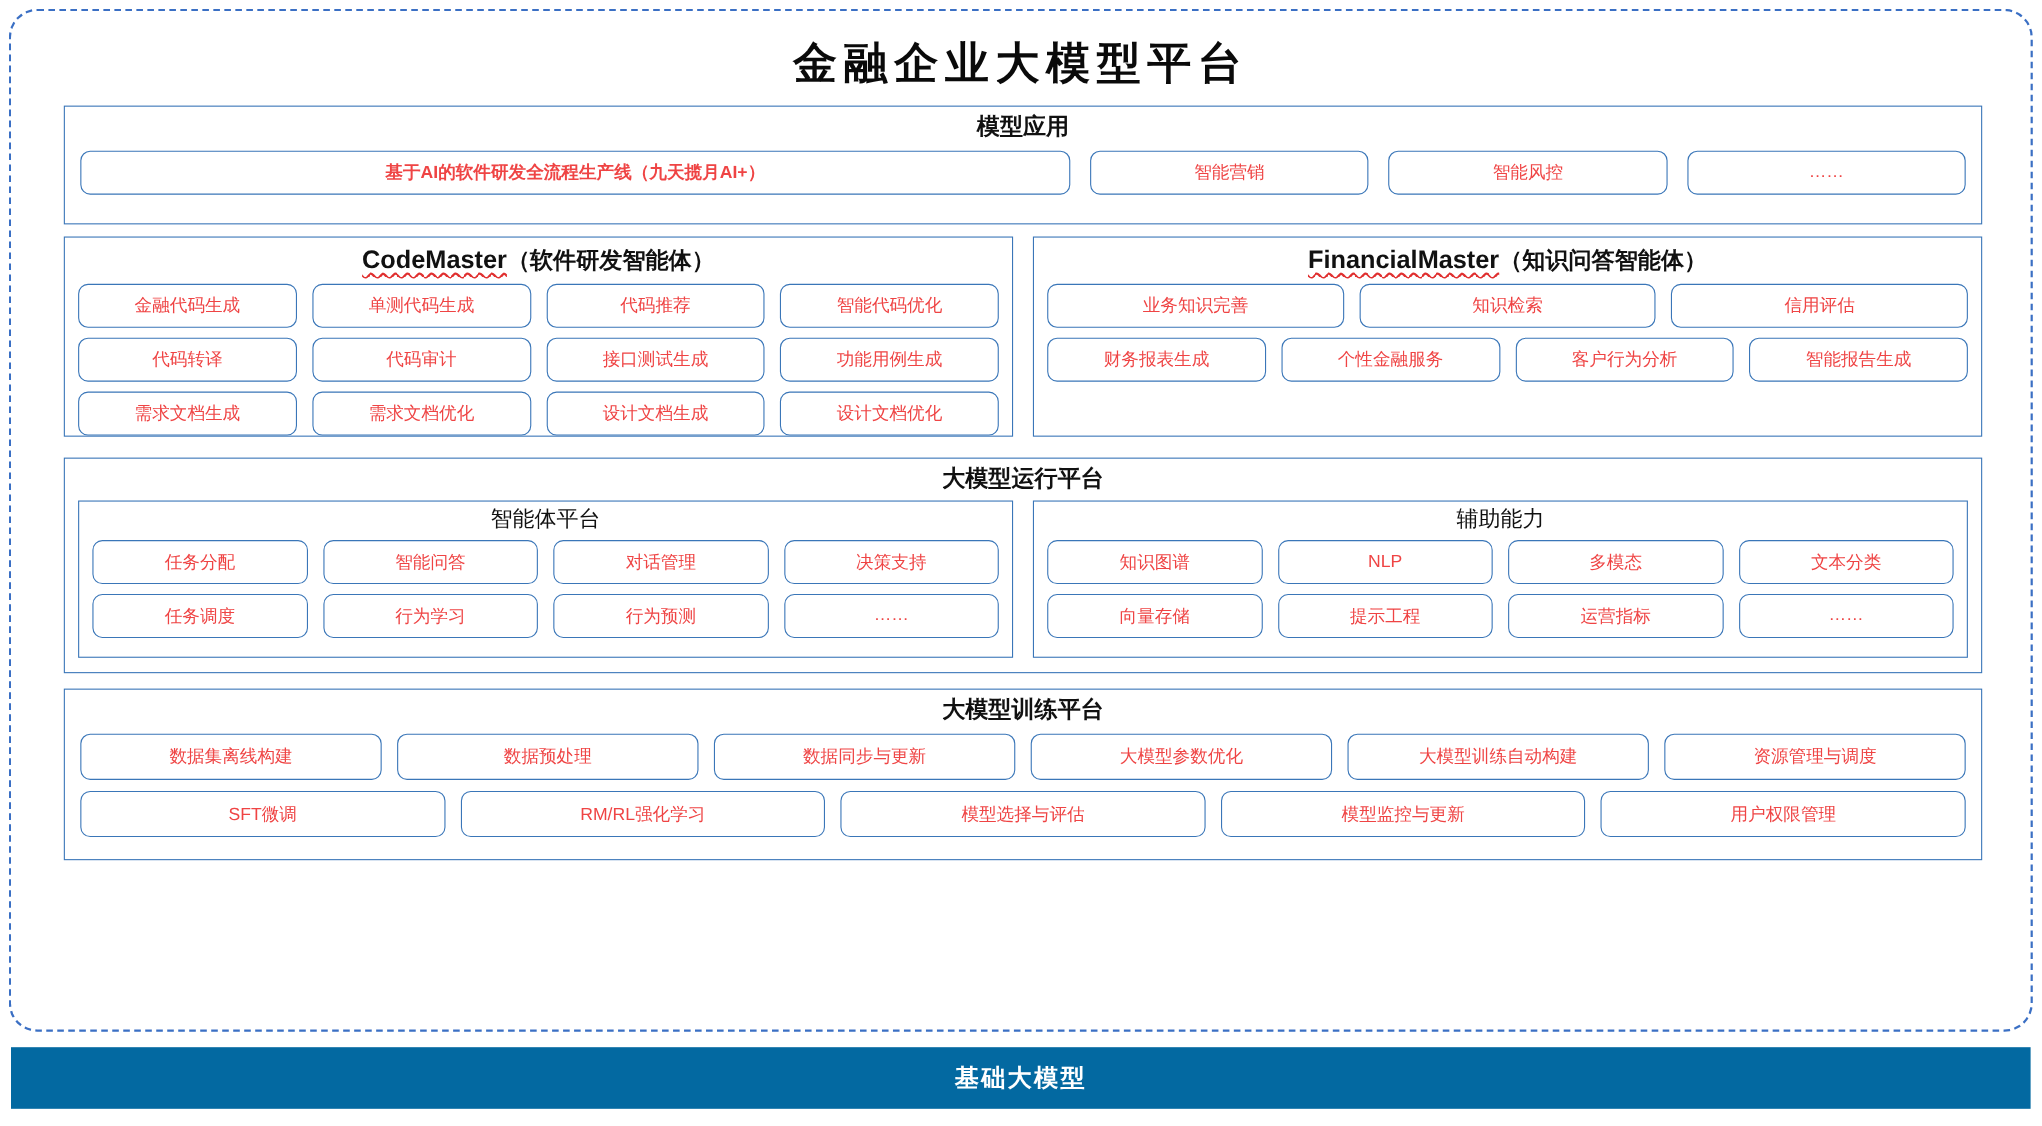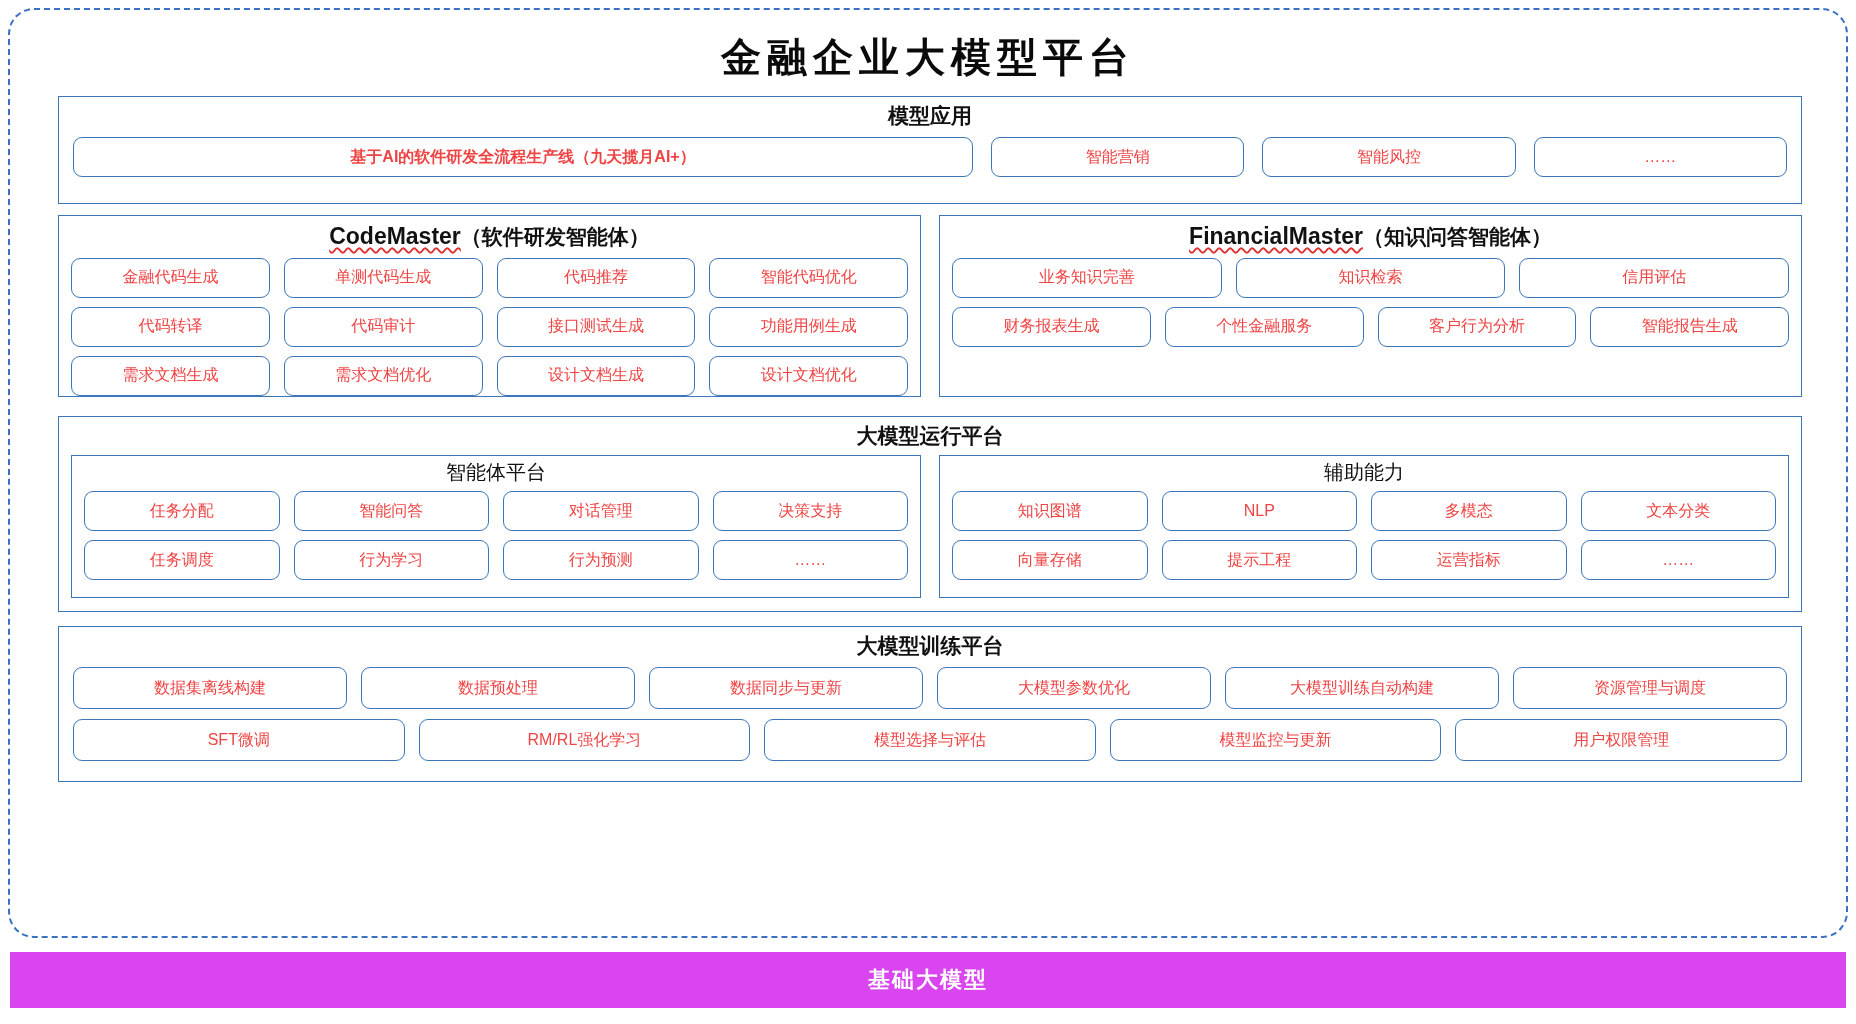--- a/index.html
+++ b/index.html
@@ -191,21 +191,21 @@
 
   #training-grid .pill { height: 42px; }
 
   
   #base-bar {
     position: absolute;
     left: 10px;
     top: 952px;
     width: 1836px;
     height: 56px;
-    background: #d946ef;
+    background: #0369a1;
     display: flex;
     align-items: center;
     justify-content: center;
     color: #ffffff;
     font-size: 22px;
     font-weight: 700;
     letter-spacing: 2px;
   }
 </style>
 </head>

